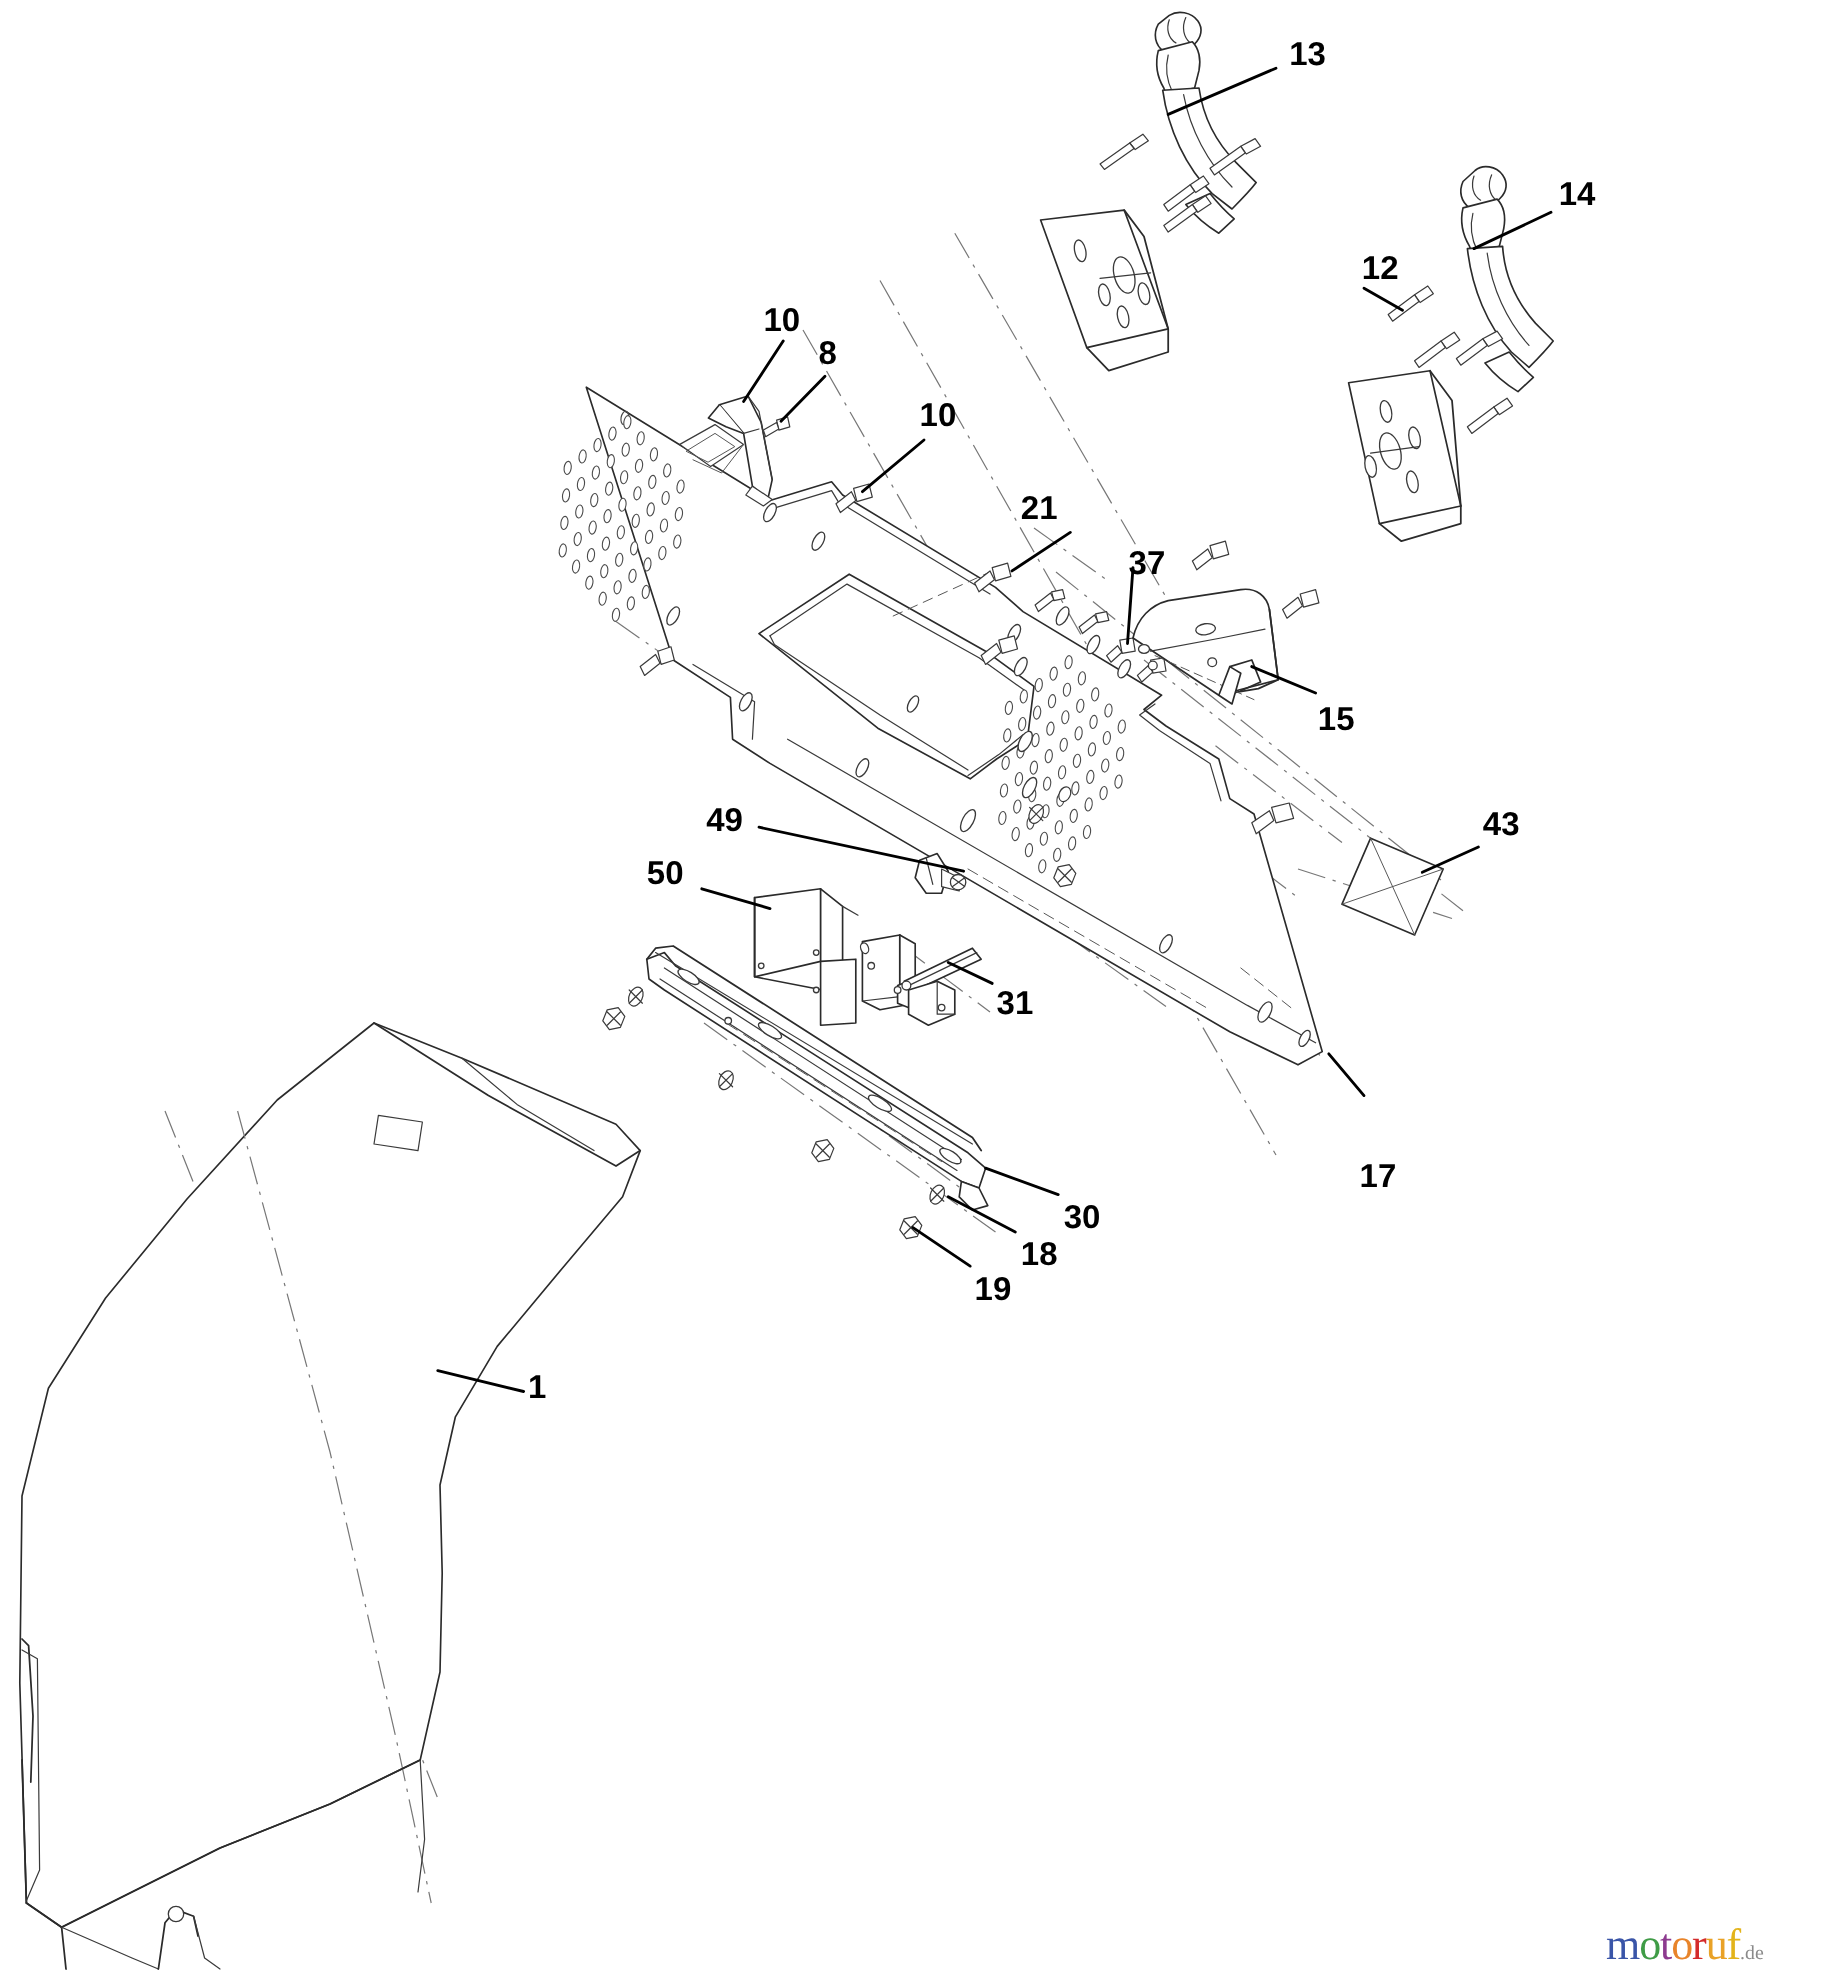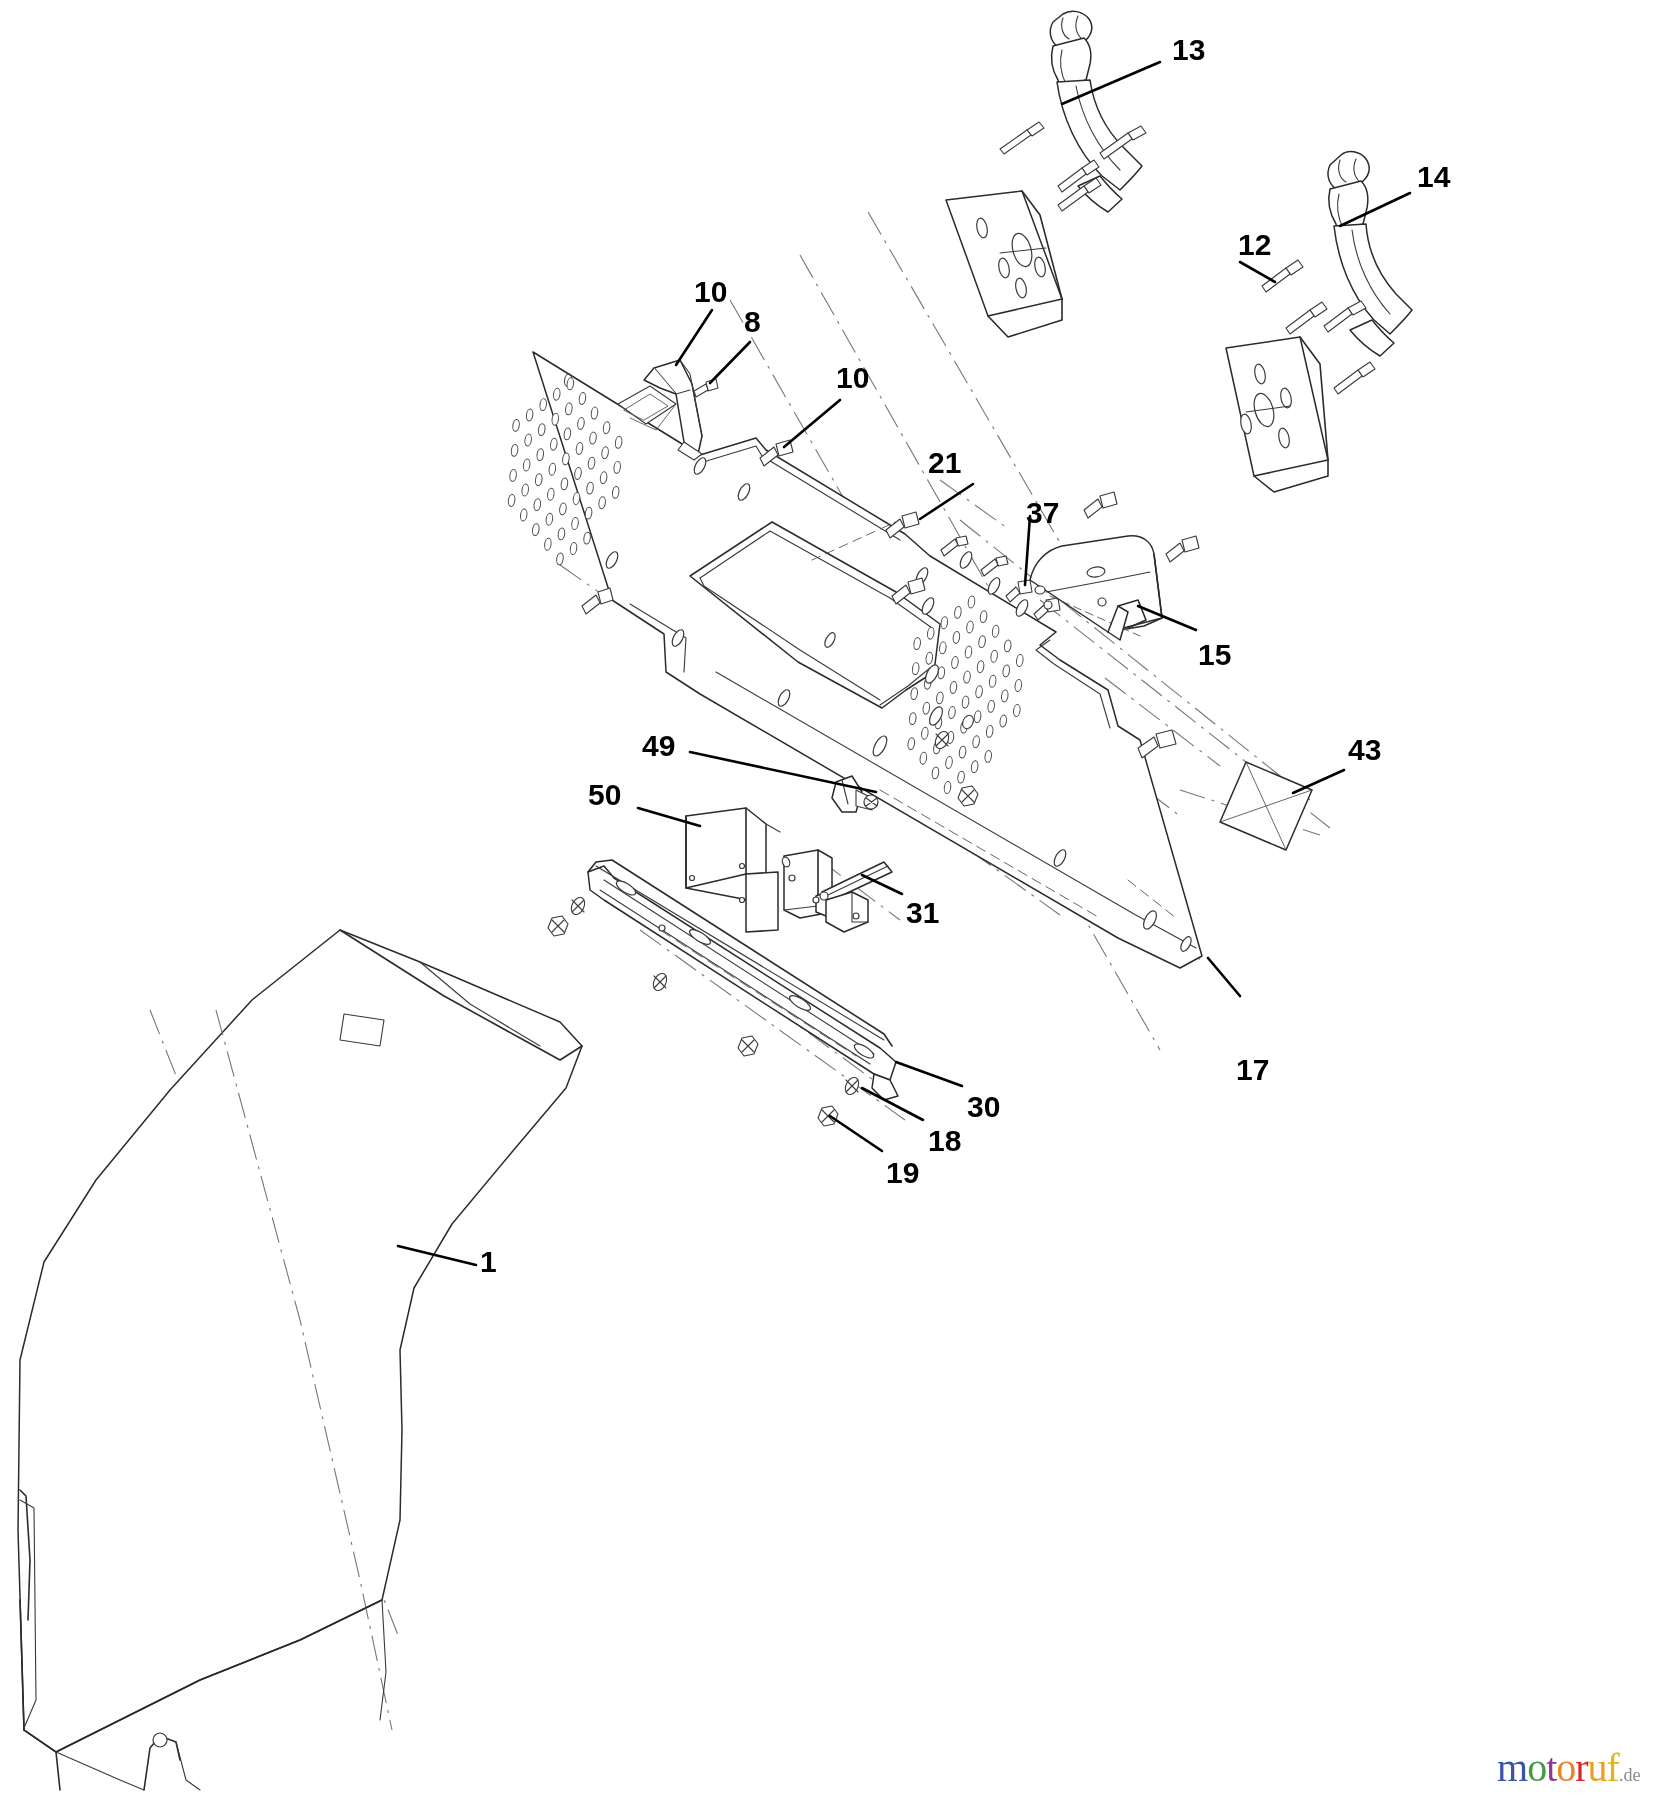--- a/index.html
+++ b/index.html
@@ -31,21 +31,21 @@
     font-size: 30px;
     font-weight: 700;
     color: #000000;
     letter-spacing: 0px;
     line-height: 1;
     white-space: nowrap;
     user-select: none;
   }
   #watermark {
     position: absolute;
-    left: 1497px;
+    left: 1460px;
     top: 1748px;
     font-family: "Liberation Serif", serif;
     font-size: 40px;
     font-weight: 400;
     letter-spacing: -1px;
     white-space: nowrap;
     line-height: 1;
   }
   #watermark .wm-letter { display: inline-block; }
   #watermark .wm-tld {

